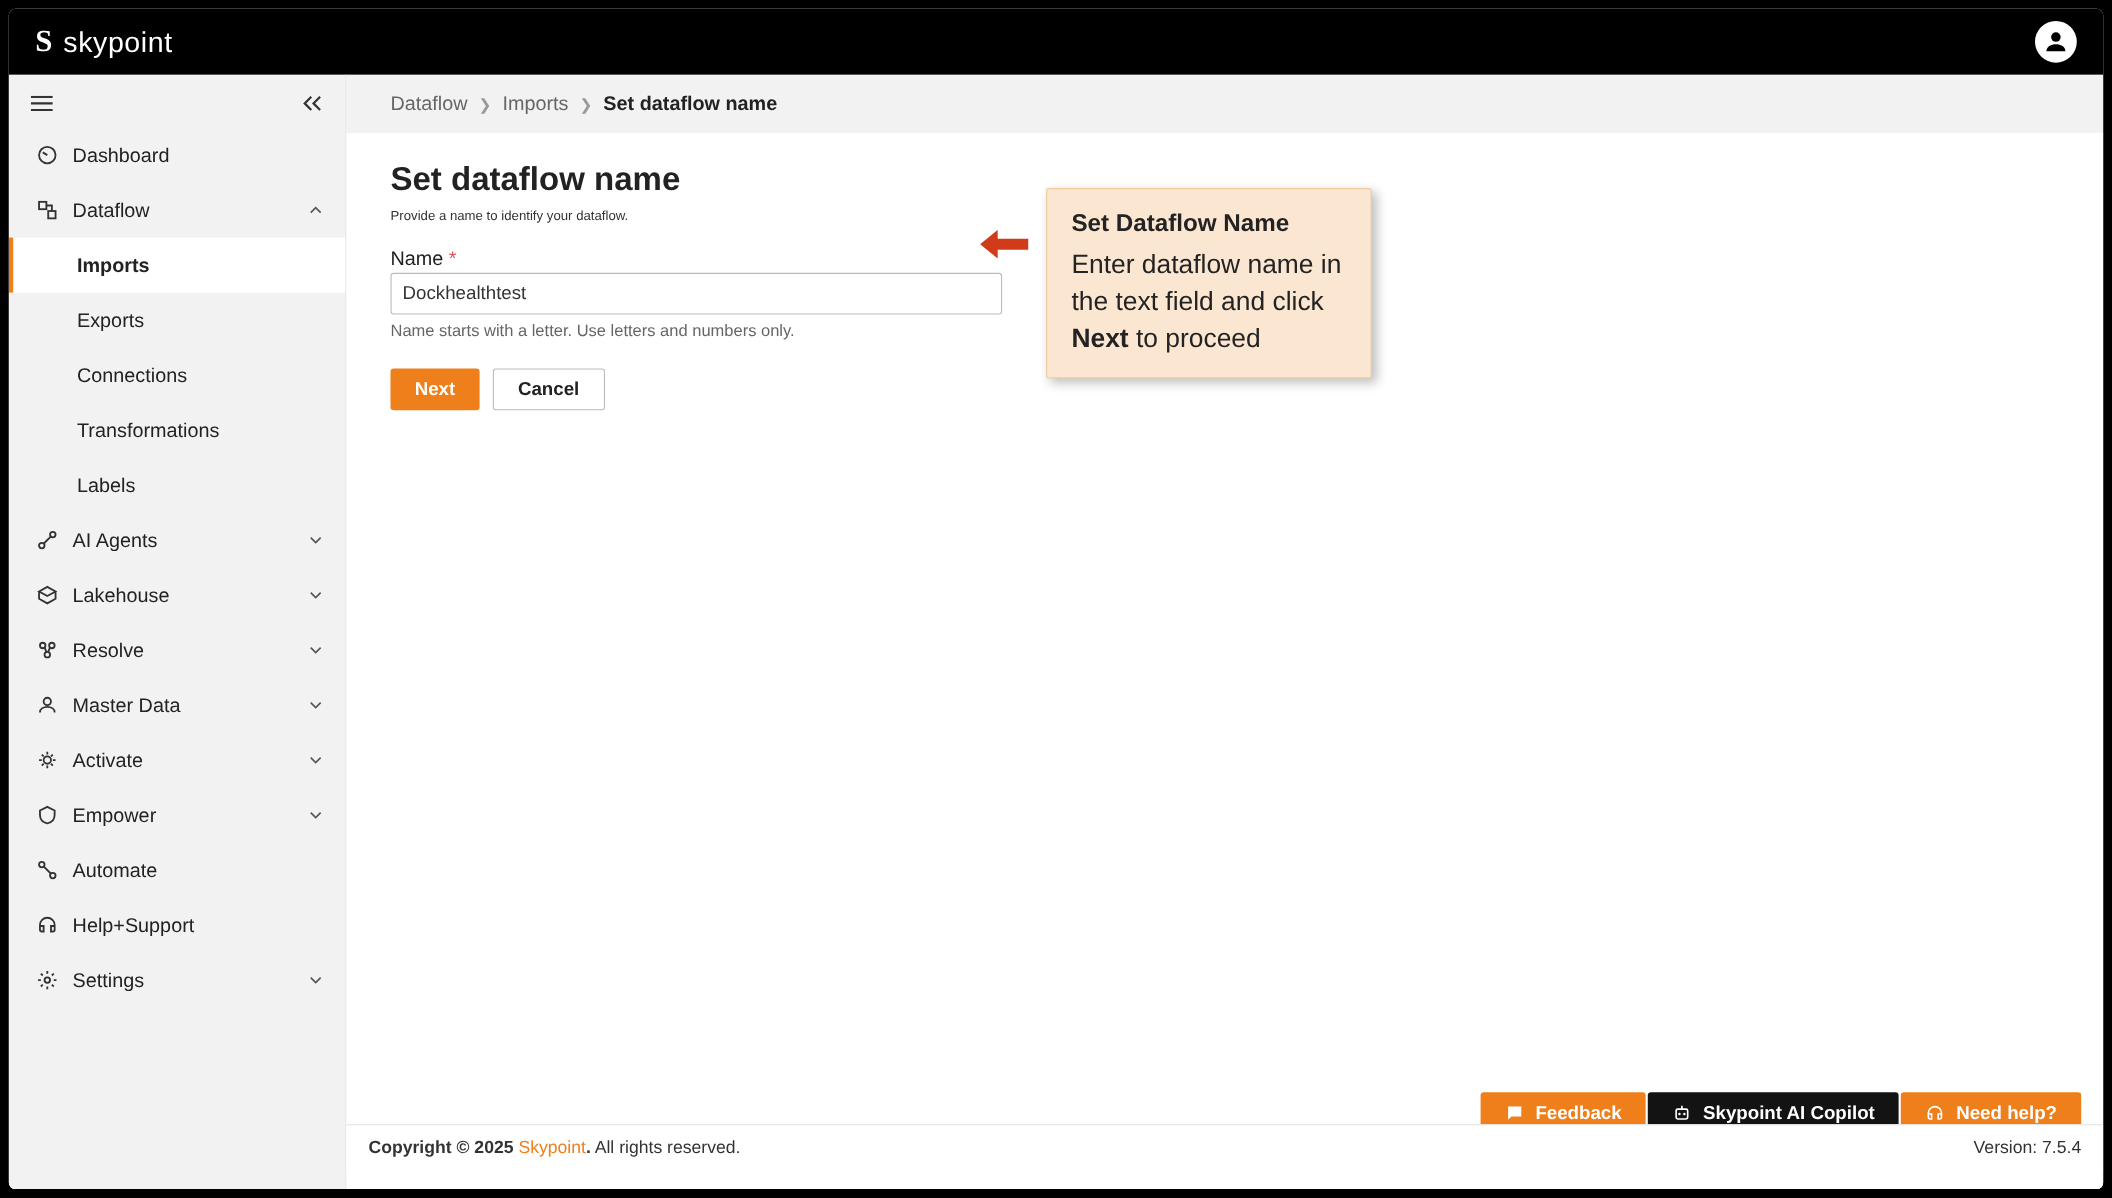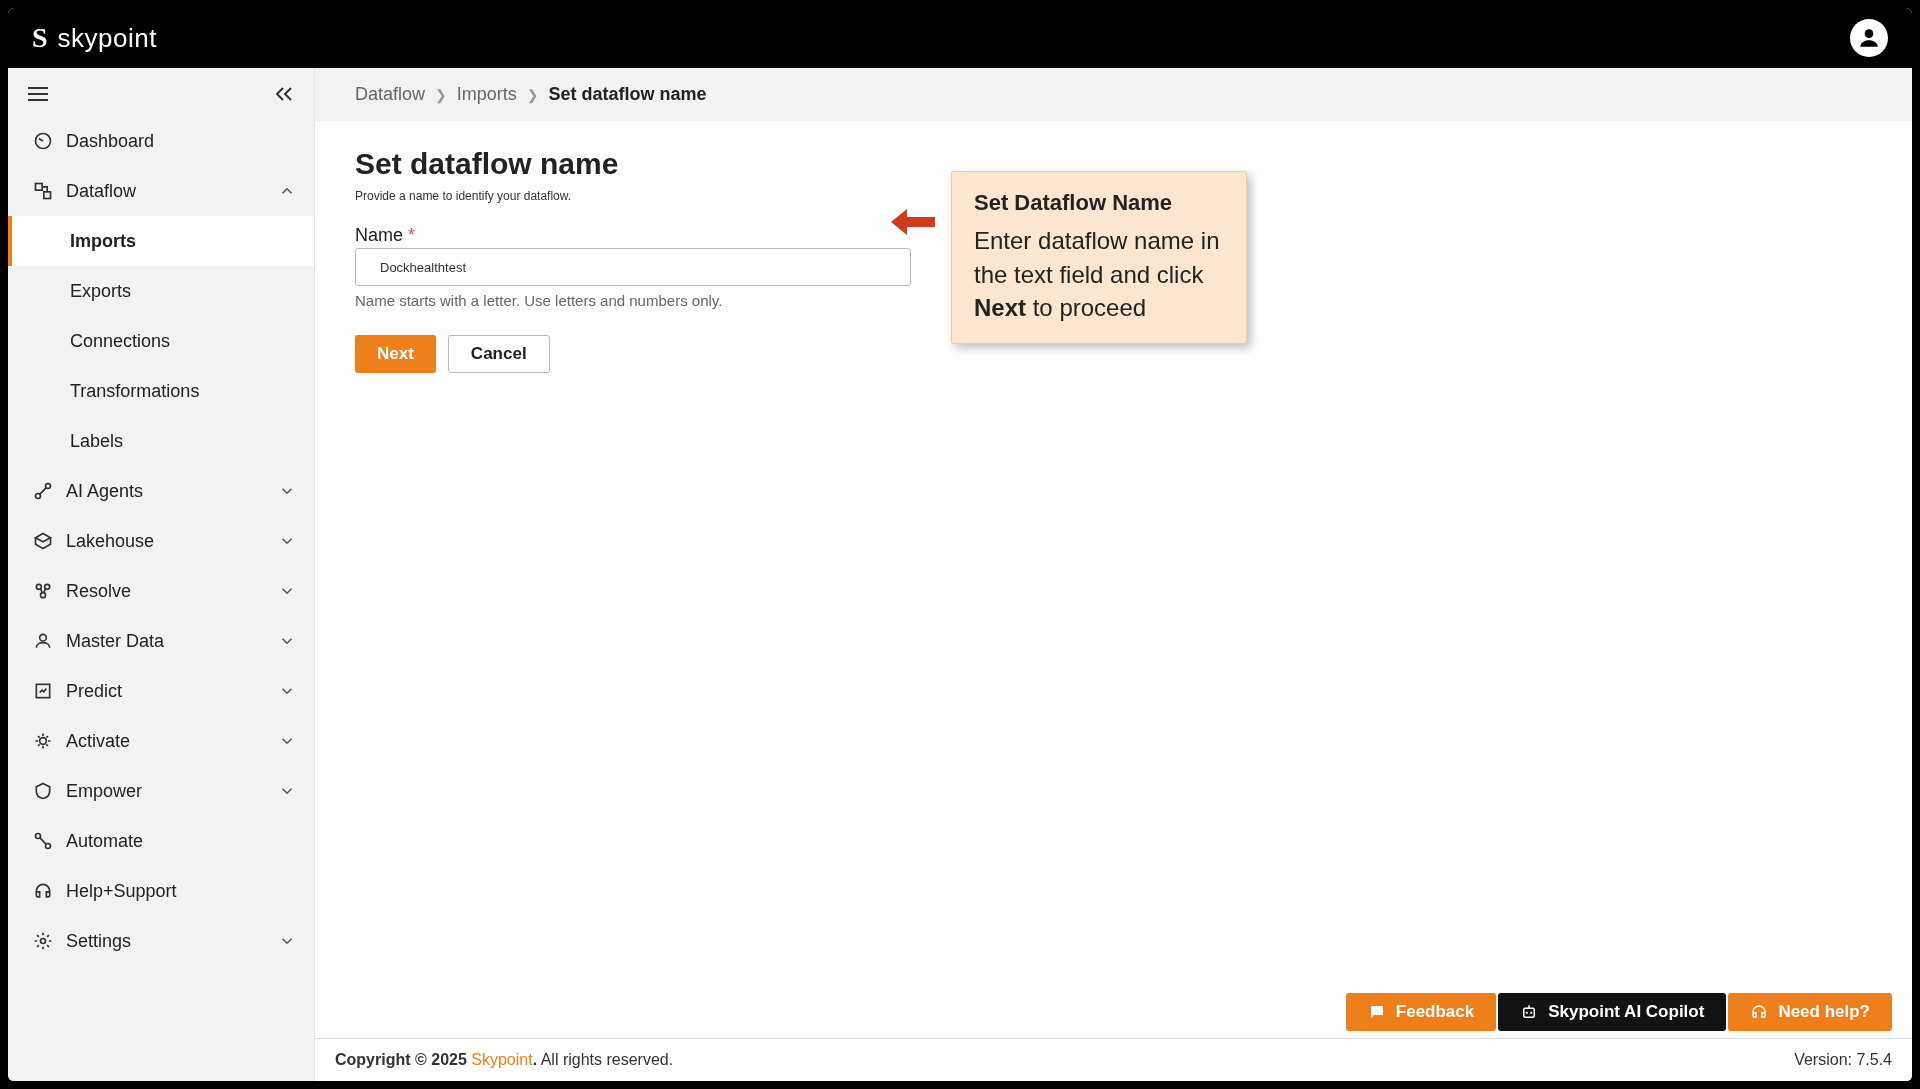--- a/index.html
+++ b/index.html
@@ -167,22 +167,22 @@
     font-size: 18px;
     color: #222;
     margin-bottom: 2px;
   }
   .req { color: #d9534f; }
   .text-input {
     width: 556px;
     height: 38px;
     border: 1px solid #bbb;
     border-radius: 3px;
-    padding: 0 24px;
-    font-size: 13px;
+    padding: 0 10px;
+    font-size: 17px;
     color: #333;
   }
   .helper-text {
     font-size: 15px;
     color: #666;
     margin-top: 6px;
   }
   .button-row {
     margin-top: 26px;
     display: flex;
@@ -399,33 +399,20 @@
                   <path d="M4 20c0-4 4-6 8-6s8 2 8 6" fill="none" stroke="#333" stroke-width="2"></path>
                 </svg>
               </span>
           <span>Master Data</span>
           <span class="spacer"></span>
           <svg class="chevron" viewBox="0 0 24 24">
                 <path d="M6 9l6 6 6-6" fill="none" stroke="#555" stroke-width="2"></path>
               </svg>
         </div>
 
-        <div class="nav-item">
-          <span class="nav-icon">
-                <svg viewBox="0 0 24 24" width="20" height="20">
-                  <rect x="4" y="4" width="16" height="16" fill="none" stroke="#333" stroke-width="2"></rect>
-                  <path d="M8 14l3-3 2 2 3-4" fill="none" stroke="#333" stroke-width="2"></path>
-                </svg>
-              </span>
-          <span>Predict</span>
-          <span class="spacer"></span>
-          <svg class="chevron" viewBox="0 0 24 24">
-                <path d="M6 9l6 6 6-6" fill="none" stroke="#555" stroke-width="2"></path>
-              </svg>
-        </div>
 
         <div class="nav-item">
           <span class="nav-icon">
                 <svg viewBox="0 0 24 24" width="20" height="20">
                   <circle cx="12" cy="12" r="4" fill="none" stroke="#333" stroke-width="2"></circle>
                   <path d="M12 3v3M12 18v3M3 12h3M18 12h3M6 6l2 2M16 16l2 2M6 18l2-2M16 8l2-2" stroke="#333" stroke-width="2"></path>
                 </svg>
               </span>
           <span>Activate</span>
           <span class="spacer"></span>
@@ -542,21 +529,21 @@
           </div>
           <div class="chip chip-orange">
             <svg viewBox="0 0 24 24">
                   <path d="M4 12a8 8 0 0116 0v5a2 2 0 01-2 2h-2v-6h4M4 12v5a2 2 0 002 2h2v-6H4" fill="none" stroke="#fff" stroke-width="2"></path>
                 </svg>
             <span>Need help?</span>
           </div>
         </div>
 
         
-        <div class="footer" style="position:absolute;left:0;right:0;bottom:0;">
+        <div class="footer" style="position:absolute;left:0;right:0;bottom:16px;">
           <div>
             <b><span>Copyright © 2025 </span></b><span class="company">Skypoint</span><b><span>.</span></b><span> All rights reserved.</span>
           </div>
           <div>Version: 7.5.4</div>
         </div>
 
       </div>
     </div>
   </div>
 

